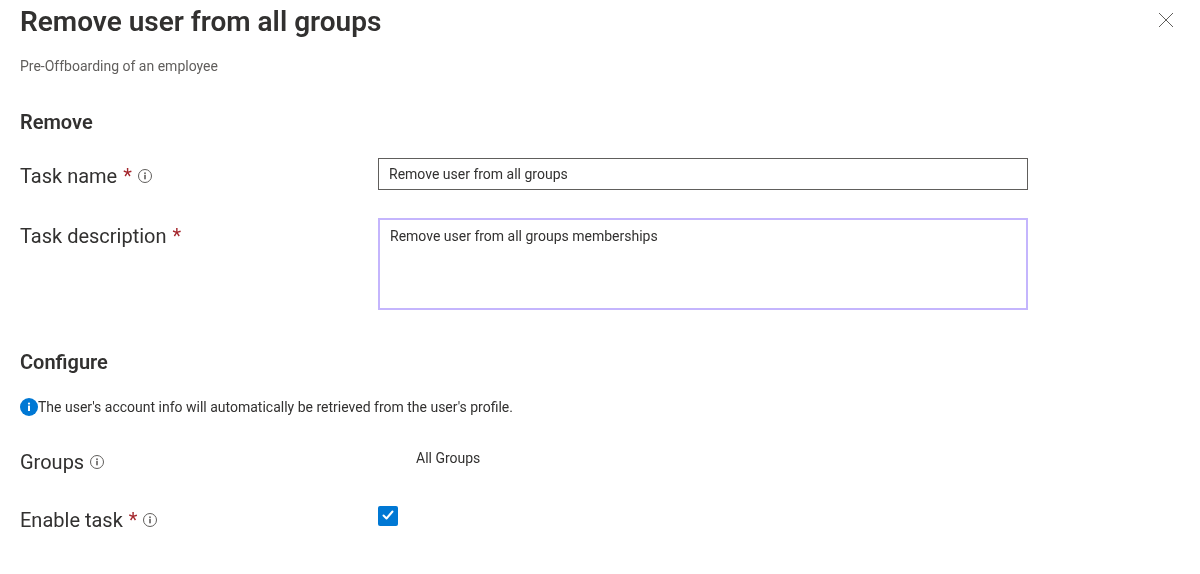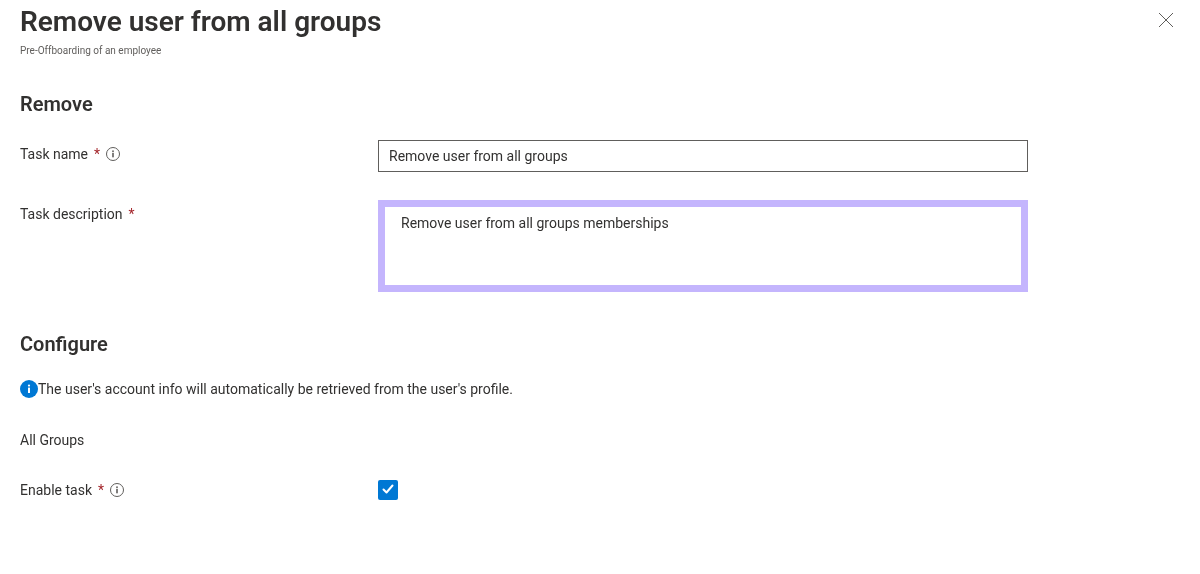--- a/index.html
+++ b/index.html
@@ -26,23 +26,23 @@
       display: flex;
       flex-direction: column;
     }
     .page-title {
       font-size: 28px;
       font-weight: 600;
       color: #323130;
       line-height: 1.3;
     }
     .page-subtitle {
-      font-size: 10px;
+      font-size: 14px;
       color: #605e5c;
-      margin-top: 5px;
+      margin-top: 18px;
     }
     .close-btn {
       background: none;
       border: none;
       cursor: pointer;
       padding: 6px;
       margin-top: 2px;
       color: #605e5c;
       display: flex;
       align-items: center;
@@ -63,21 +63,21 @@
       display: flex;
       align-items: flex-start;
       margin-bottom: 28px;
     }
     .form-label-col {
       width: 358px;
       flex-shrink: 0;
       display: flex;
       align-items: center;
       gap: 6px;
-      font-size: 14px;
+      font-size: 20px;
       color: #323130;
       padding-top: 6px;
     }
     .required {
       color: #a4262c;
     }
     .info-icon {
       display: inline-flex;
       align-items: center;
       justify-content: center;
@@ -101,22 +101,22 @@
       padding: 0 10px;
       border: 1px solid #605e5c;
       font-size: 14px;
       font-family: inherit;
       color: #323130;
       background: #fff;
     }
     .textarea-input {
       width: 100%;
       height: 92px;
-      padding: 8px 16px;
-      border: 7px solid #c4b5fd;
+      padding: 8px 10px;
+      border: 2px solid #c4b5fd;
       font-size: 14px;
       font-family: inherit;
       color: #323130;
       background: #fff;
       resize: none;
     }
     .info-banner {
       display: flex;
       align-items: center;
       gap: 0;
@@ -136,20 +136,21 @@
       flex-shrink: 0;
     }
     .info-banner-icon svg {
       width: 12px;
       height: 12px;
     }
     .static-value {
       font-size: 14px;
       color: #323130;
       padding-top: 6px;
+      margin-left: 38px;
     }
     .checkbox-wrap {
       padding-top: 4px;
     }
     .checkbox {
       width: 20px;
       height: 20px;
       background: #0078d4;
       border: none;
       display: flex;
@@ -216,20 +217,29 @@
   <span class="info-banner-icon">
     <svg viewBox="0 0 12 12" fill="currentColor">
       <circle cx="6" cy="2.6" r="1.1"></circle>
       <rect x="5" y="4.6" width="2" height="5.4"></rect>
     </svg>
   </span>
   <span>The user's account info will automatically be retrieved from the user's profile.</span>
 </div>
 
 <div class="form-row">
+  <div class="form-label-col">
+    <span>Groups</span>
+    <span class="info-icon">
+      <svg viewBox="0 0 10 10" fill="currentColor">
+        <circle cx="5" cy="2.2" r="0.9"></circle>
+        <rect x="4.2" y="3.8" width="1.6" height="4.5"></rect>
+      </svg>
+    </span>
+  </div>
   <div class="form-value-col">
     <div class="static-value">All Groups</div>
   </div>
 </div>
 
 <div class="form-row" style="margin-bottom:16px;">
   <div class="form-label-col">
     <span>Enable task</span>
     <span class="required">*</span>
     <span class="info-icon">

